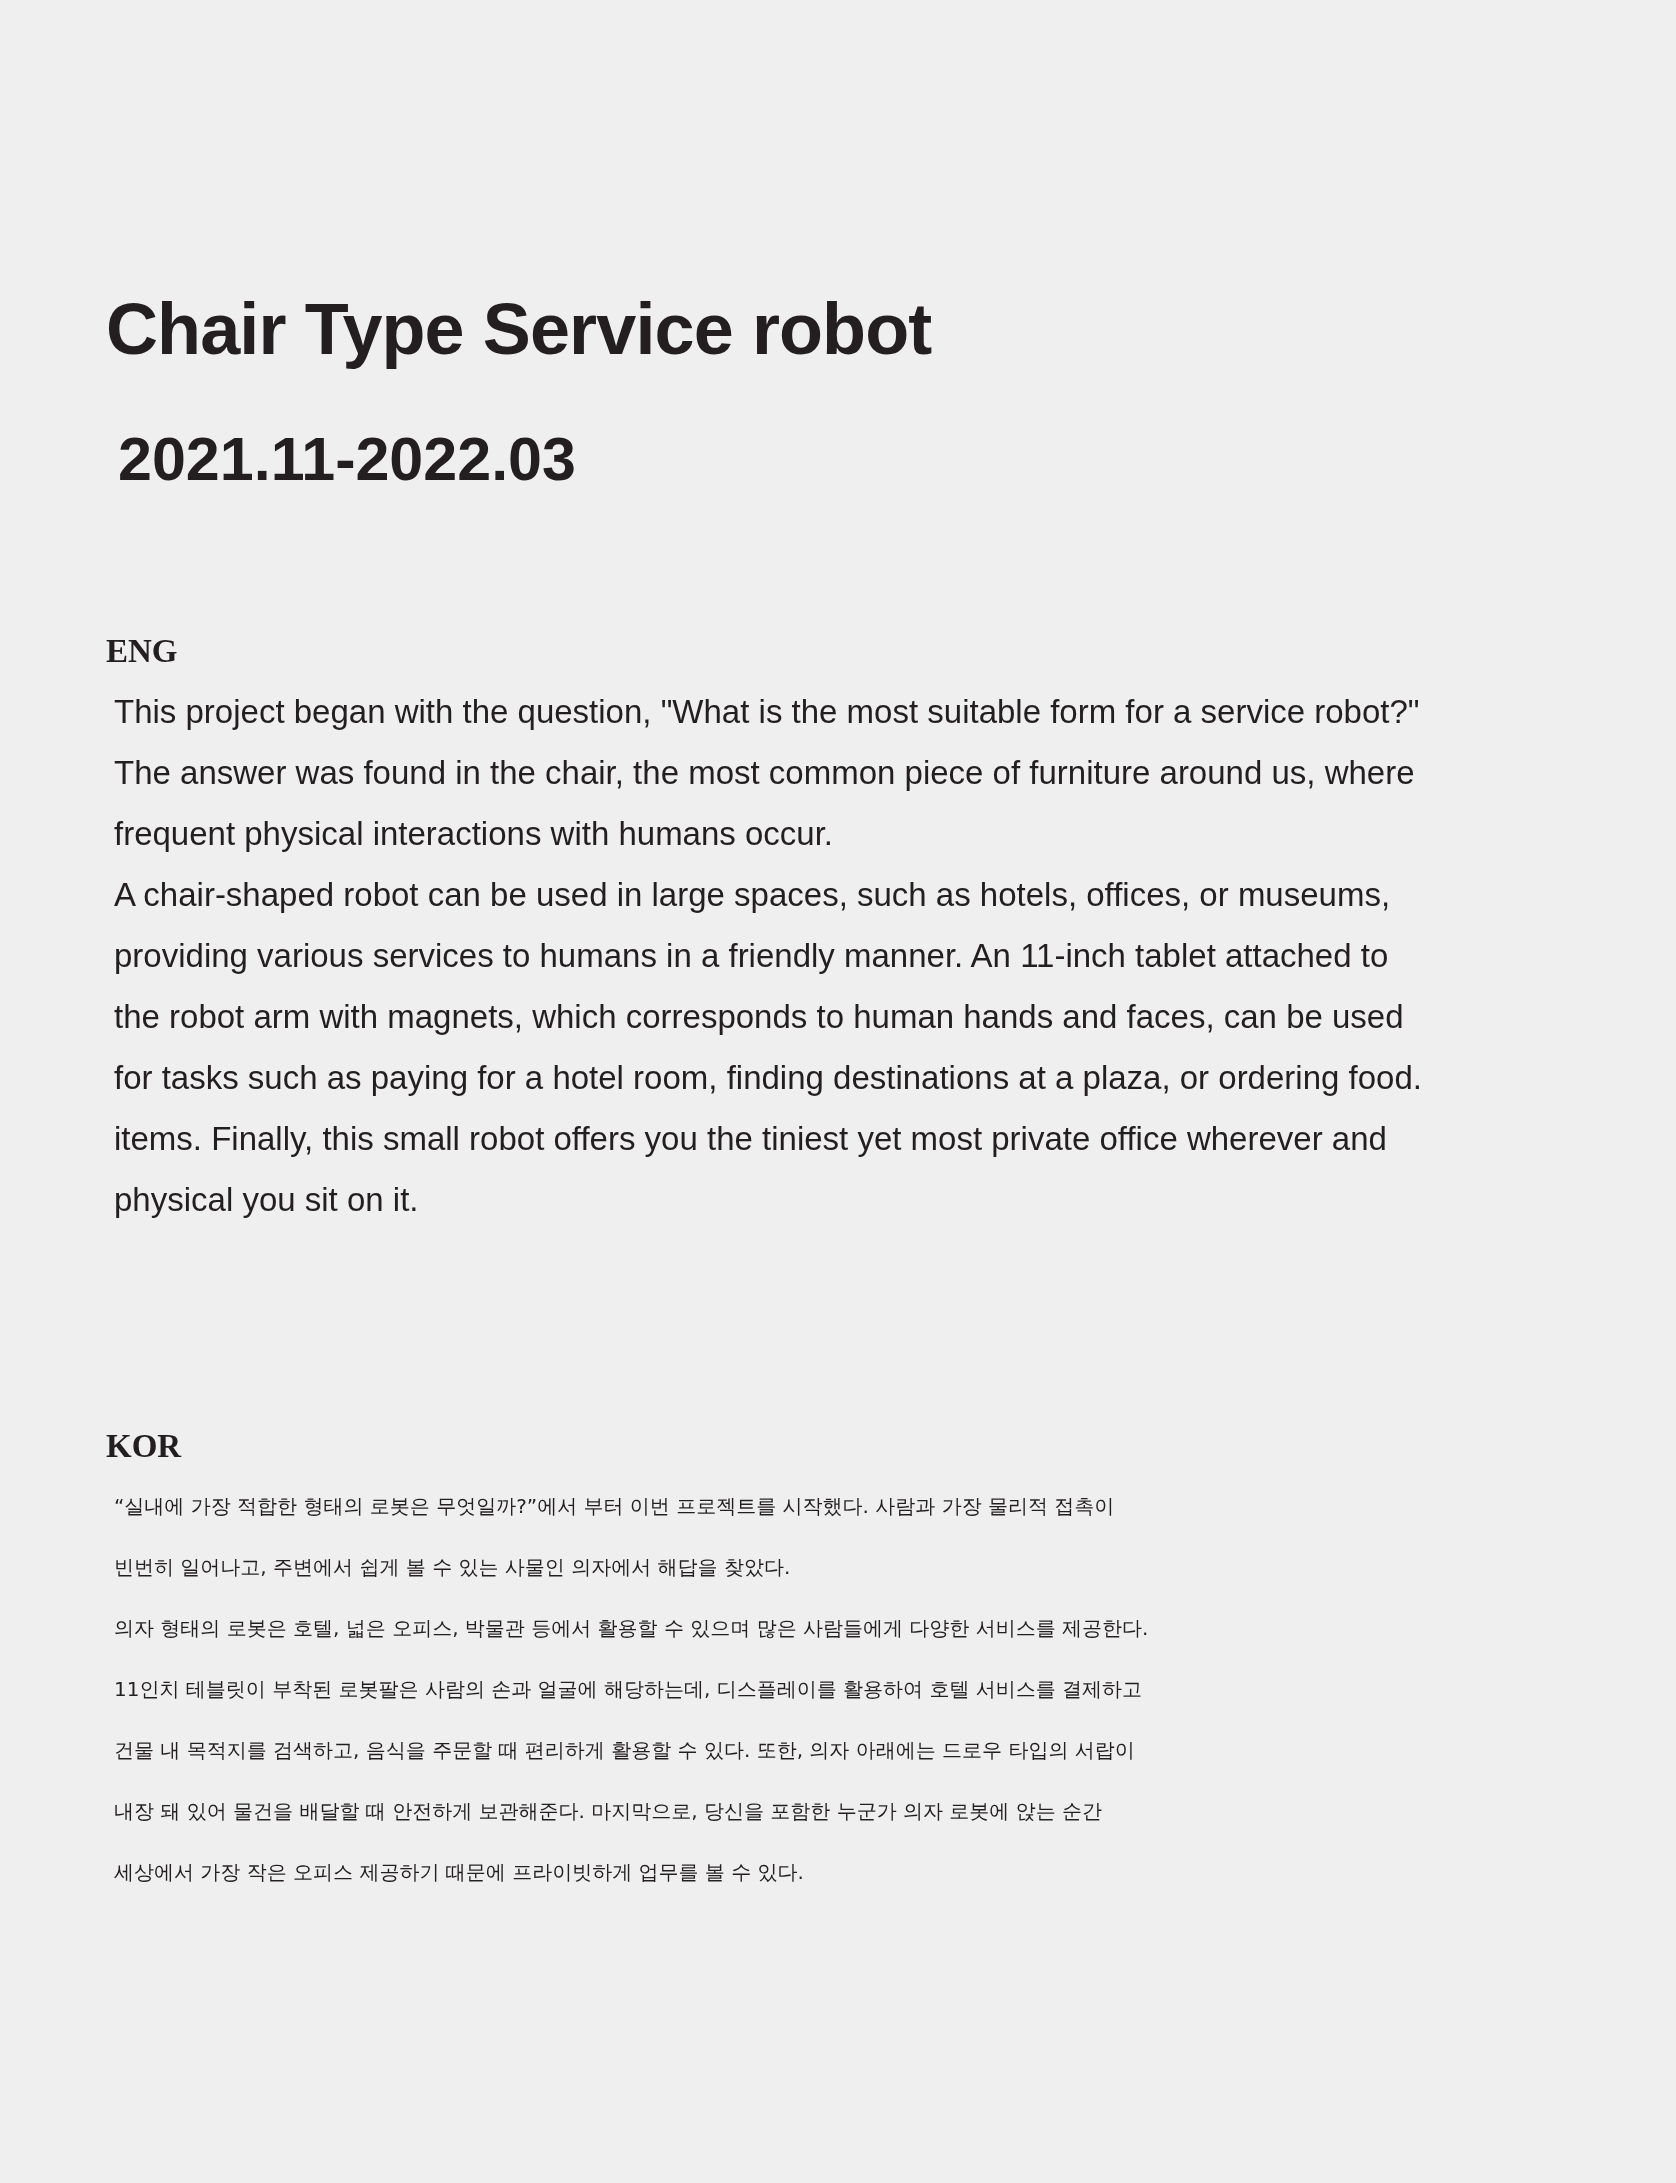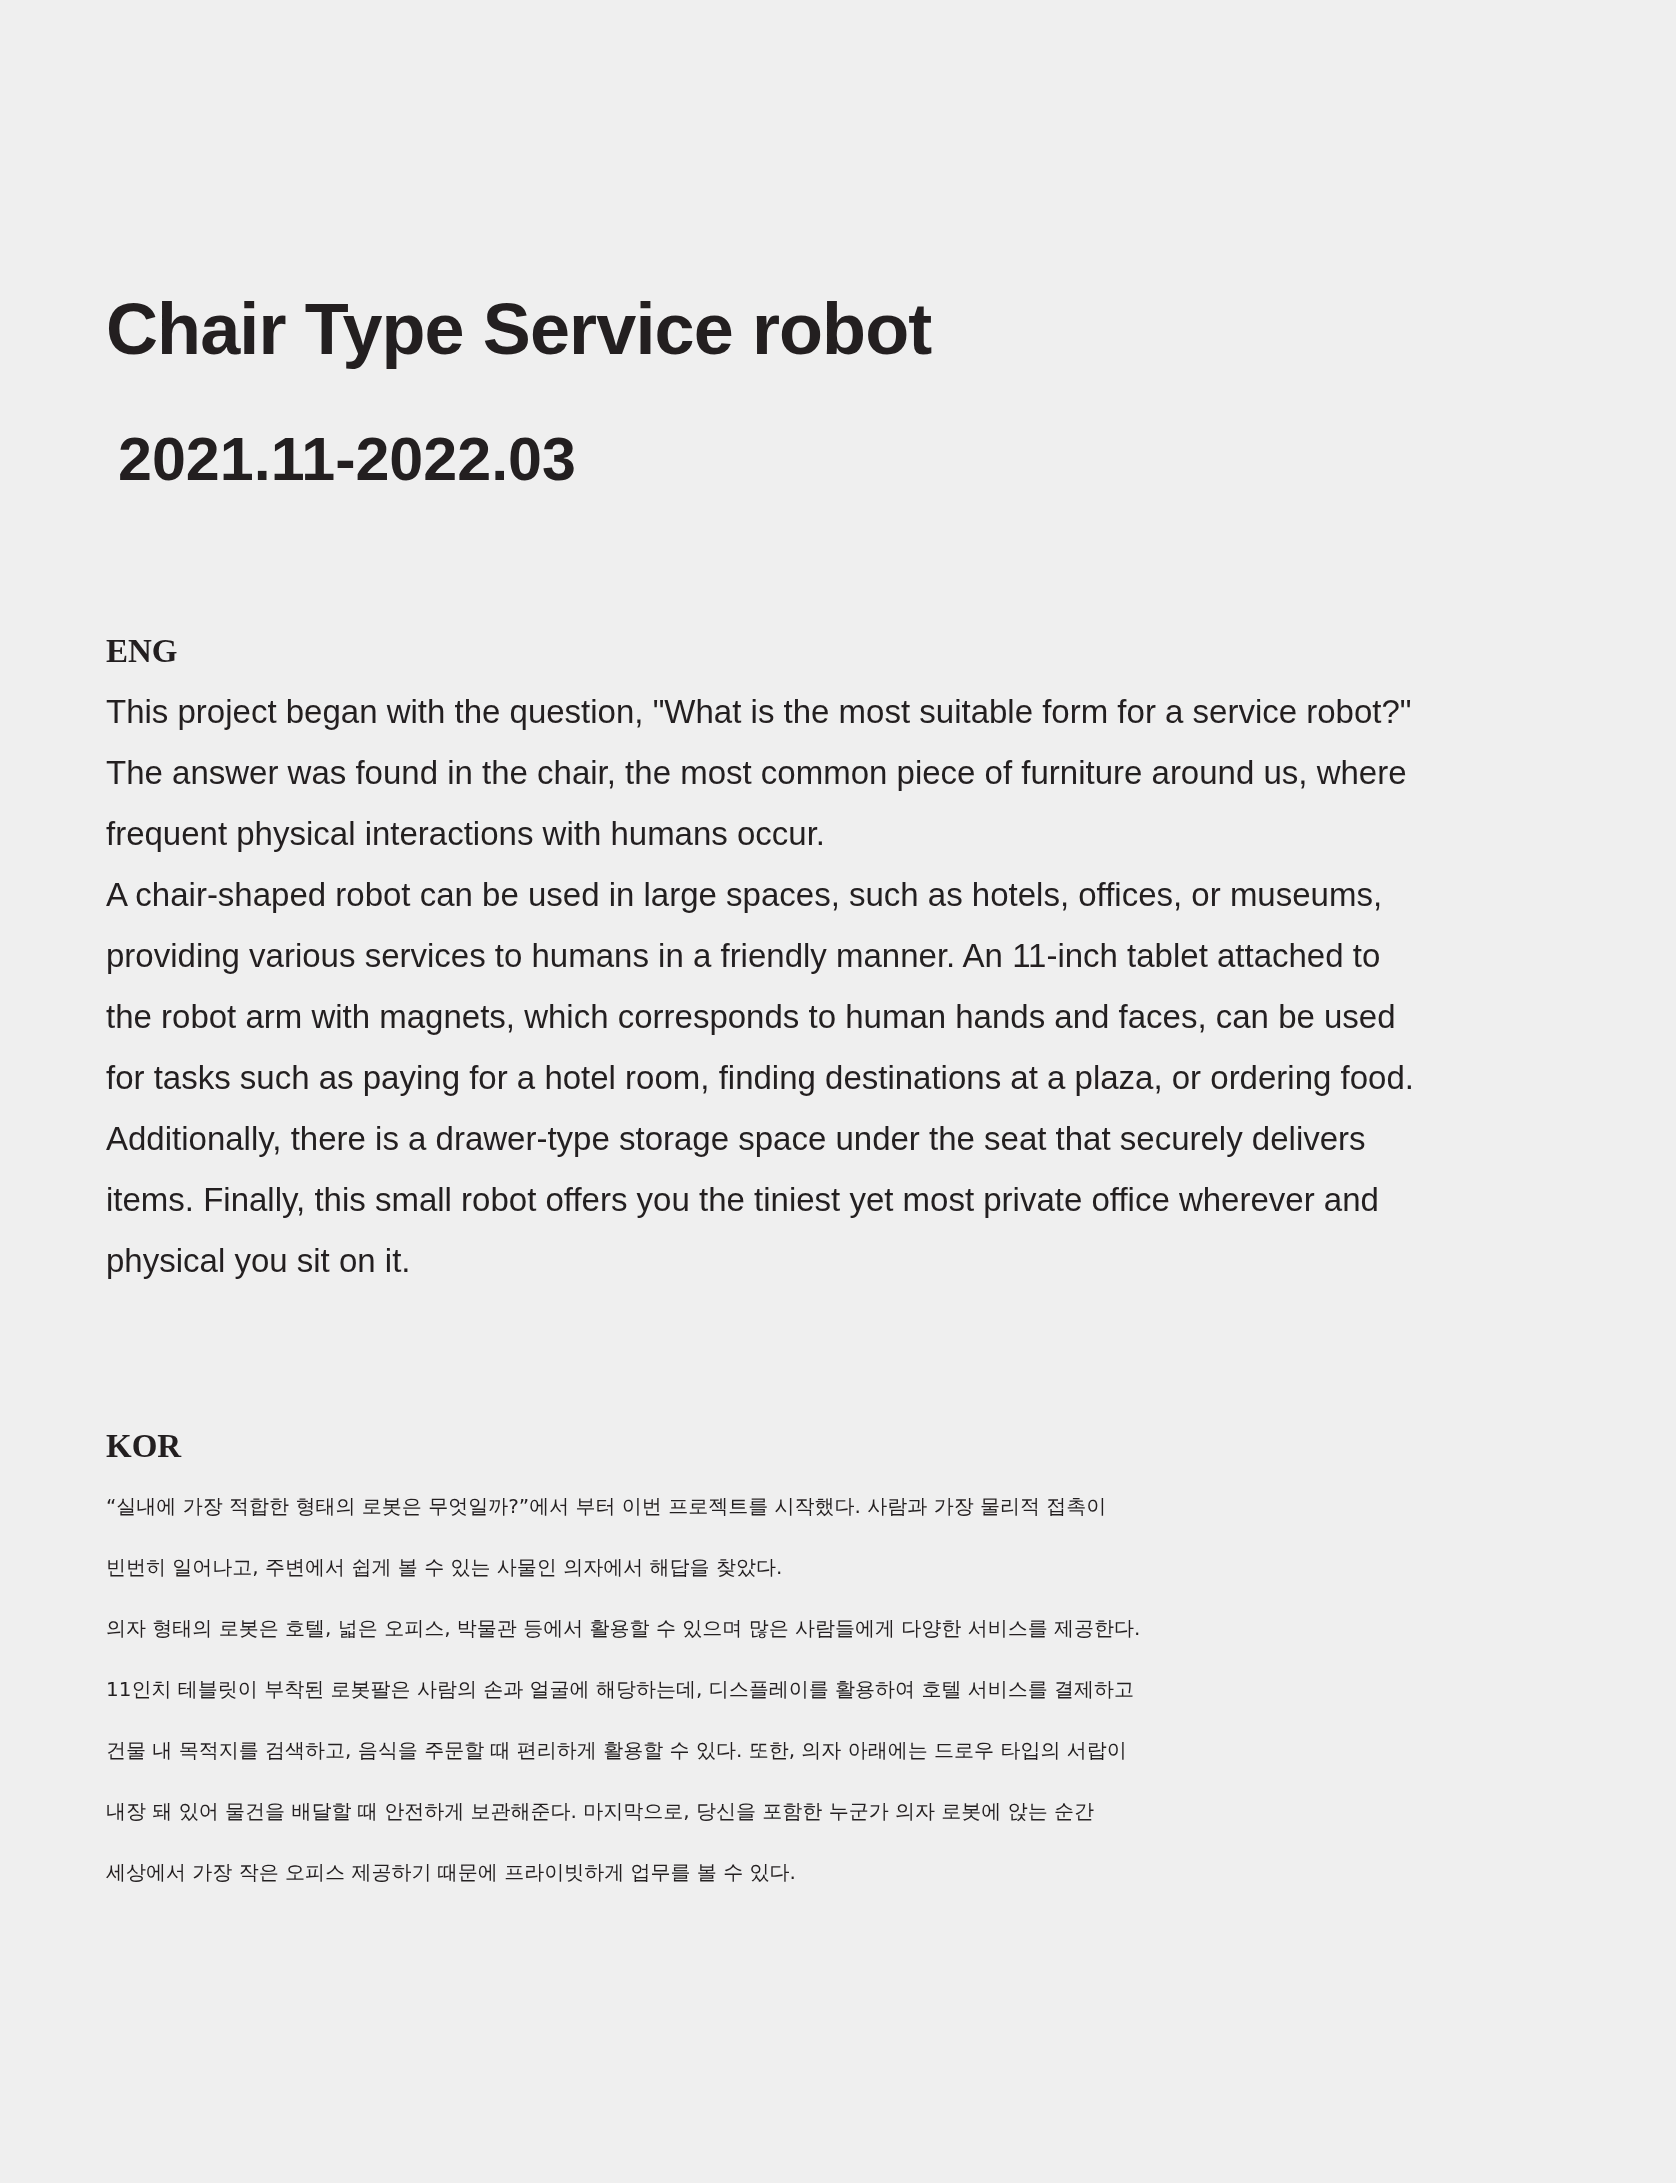--- a/index.html
+++ b/index.html
@@ -50,21 +50,21 @@
     .section-eng { top: 629px; }
     .section-kor { top: 1424px; }
     .section-label {
       margin: 0;
       font-size: 33px;
       font-weight: 700;
       line-height: 45px;
       font-family: Liberation Serif, serif;
     }
     .body-lines {
-      margin: 0;
+      margin: 8px;
       padding: 0;
       list-style: none;
     }
     .body-lines li {
       font-size: 33px;
       line-height: 61px;
       white-space: nowrap;
       font-weight: 400;
     }
     .section-kor .body-lines li {
@@ -84,21 +84,20 @@
   <section class="section section-eng">
     <h3 class="section-label">ENG</h3>
     <ul class="body-lines">
       <li>This project began with the question, "What is the most suitable form for a service robot?"</li>
       <li>The answer was found in the chair, the most common piece of furniture around us, where</li>
       <li>frequent physical interactions with humans occur.</li>
       <li>A chair-shaped robot can be used in large spaces, such as hotels, offices, or museums,</li>
       <li>providing various services to humans in a friendly manner. An 11-inch tablet attached to</li>
       <li>the robot arm with magnets, which corresponds to human hands and faces, can be used</li>
       <li>for tasks such as paying for a hotel room, finding destinations at a plaza, or ordering food.</li>
-      <li>Additionally, there is a drawer-type storage space under the seat that securely delivers</li>
       <li>items. Finally, this small robot offers you the tiniest yet most private office wherever and</li>
       <li>physical you sit on it.</li>
     </ul>
   </section>
 
   <section class="section section-kor">
     <h3 class="section-label">KOR</h3>
     <ul class="body-lines">
       <li>“실내에 가장 적합한 형태의 로봇은 무엇일까?”에서 부터 이번 프로젝트를 시작했다. 사람과 가장 물리적 접촉이</li>
       <li>빈번히 일어나고, 주변에서 쉽게 볼 수 있는 사물인 의자에서 해답을 찾았다.</li>

